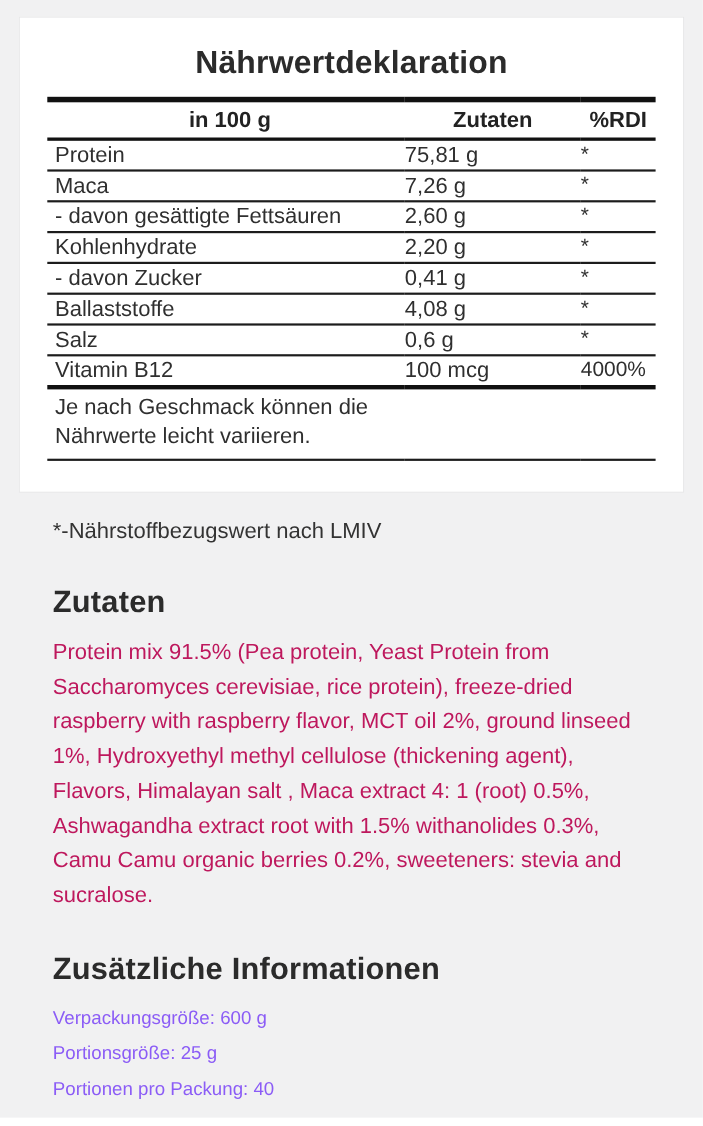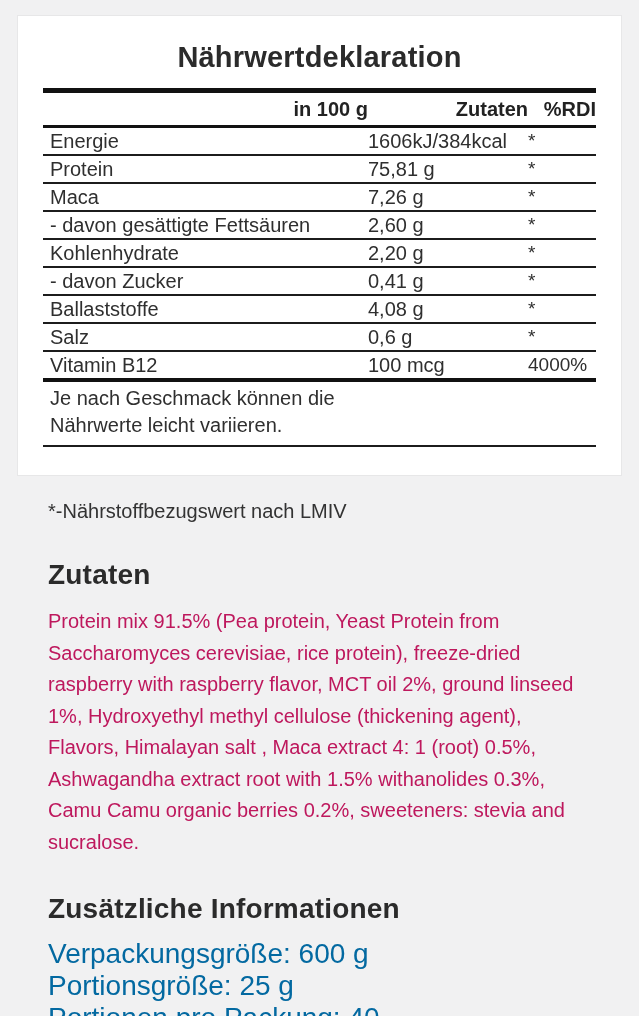--- a/index.html
+++ b/index.html
@@ -39,21 +39,21 @@
   }
   table.nutrition col.c1 { width: auto; }
   table.nutrition col.c2 { width: 160px; }
   table.nutrition col.c3 { width: 68px; }
   table.nutrition th {
     border-top: 5px solid #111111;
     border-bottom: 3px solid #111111;
     font-size: 20px;
     font-weight: 700;
     color: #222222;
-    text-align: right;
+    text-align: center;
     padding: 4px 0 4px 0;
     line-height: 24px;
   }
   table.nutrition th.first, table.nutrition td.first { padding-left: 7px; }
   table.nutrition td {
     font-size: 20px;
     color: #2f2f2f;
     padding: 1px 0 1px 0;
     line-height: 24px;
     border-bottom: 2px solid #1c1c1c;
@@ -90,23 +90,23 @@
     letter-spacing: 0.2px;
   }
   .ingredients-text {
     margin-top: 14px;
     font-size: 20px;
     line-height: 31.5px;
     color: #be185d;
   }
   .info-lines { margin-top: 12px; }
   .info-line {
-    font-size: 28px;
+    font-size: 17px;
     line-height: 32px;
-    color: #0369a1;
+    color: #8b5cf6;
   }
 </style>
 </head>
 <body>
 
 <div class="page">
 
   <div class="card">
     <h1>Nährwertdeklaration</h1>
 
@@ -117,25 +117,20 @@
           <col class="c3">
         </colgroup>
       <thead>
         <tr>
           <th class="first">in 100 g</th>
           <th>Zutaten</th>
           <th>%RDI</th>
         </tr>
       </thead>
       <tbody>
-        <tr>
-          <td class="first">Energie</td>
-          <td>1606kJ/384kcal</td>
-          <td class="rdi">*</td>
-        </tr>
         <tr>
           <td class="first">Protein</td>
           <td>75,81 g</td>
           <td class="rdi">*</td>
         </tr>
         <tr>
           <td class="first">Maca</td>
           <td>7,26 g</td>
           <td class="rdi">*</td>
         </tr>

